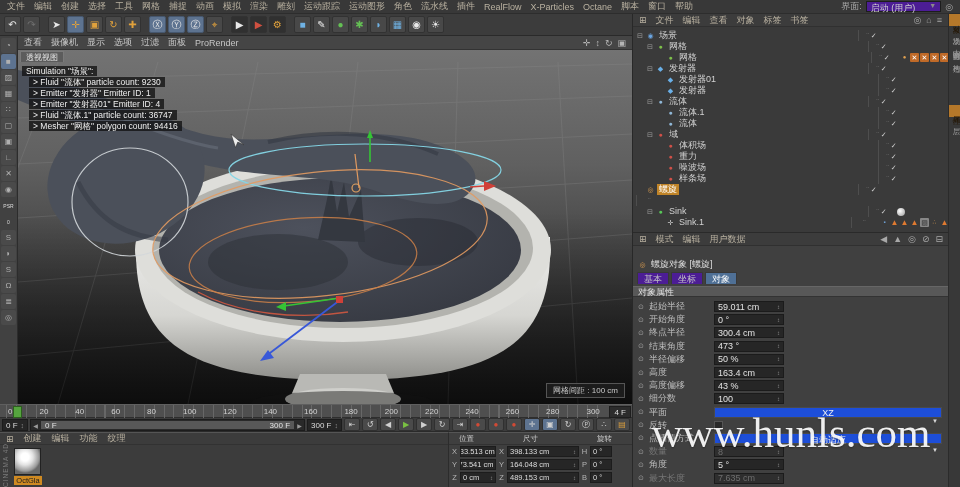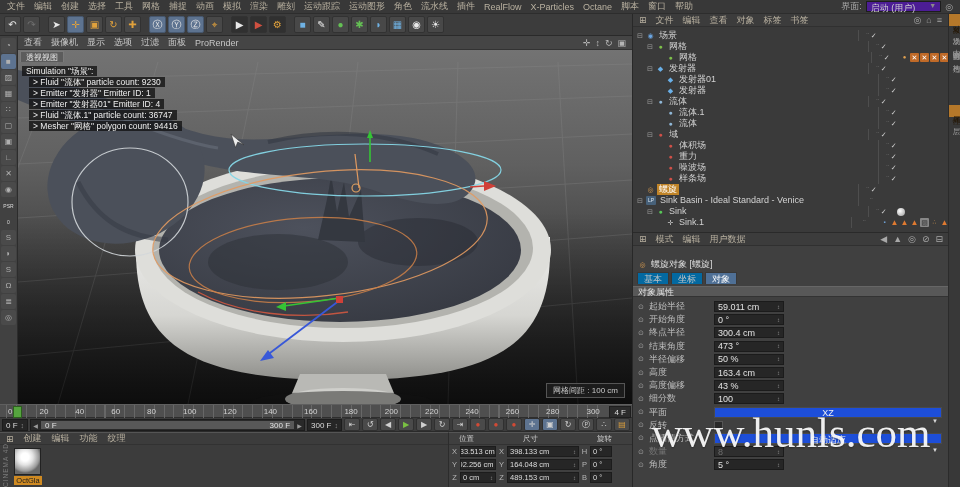--- a/index.html
+++ b/index.html
@@ -126,21 +126,21 @@
   .ic-scene{color:#6aa4e0;} .ic-mesher{color:#7ec04a;} .ic-emitter{color:#6ab0e8;} .ic-fluid{color:#90b8d8;}
   .ic-field{color:#d05048;} .ic-spiral{color:#e0a050;} .ic-null{color:#58c858;} .ic-model{color:#c8c8c8;}
   .ic-lp{background:#47617a;color:#dfe7ef;font-size:5px;width:10px;height:9px;line-height:9px;border-radius:1px;}
 
   
   .attr{position:absolute;left:0;top:218px;width:316px;height:255px;background:#404040;border-top:1px solid #2a2a2a;}
   .ammenu{height:13px;display:flex;align-items:center;gap:9px;padding:0 6px;color:#b9b1a0;background:#3c3c3c;border-bottom:1px solid #303030;}
   .ammenu .amright{margin-left:auto;display:flex;gap:6px;color:#a8a8a8;}
   .amtitle{height:13px;display:flex;align-items:center;gap:4px;padding:0 5px;color:#dedede;margin-top:12px;}
   .amtabs{height:13px;display:flex;gap:2px;padding:0 4px;align-items:flex-end;}
-  .amtab{background:#0369a1;border:1px solid #383838;border-bottom:none;padding:0 6px;height:12px;line-height:12px;color:#c4c4c4;}
+  .amtab{background:#4c1d95;border:1px solid #383838;border-bottom:none;padding:0 6px;height:12px;line-height:12px;color:#c4c4c4;}
   .amtab.act{background:#4f7096;color:#fff;}
   .amsec{height:11px;background:#585858;border-top:1px solid #666;border-bottom:1px solid #333;color:#e2e2e2;
          padding:0 5px;line-height:11px;margin-top:2px;}
   .arows{padding:3px 5px 0 3px;}
   .arow{display:flex;align-items:center;height:13.2px;gap:3px;}
   .acirc{width:10px;color:#9a9a9a;font-size:7px;text-align:center;}
   .albl{width:62px;color:#bdbdbd;overflow:hidden;white-space:nowrap;}
   .afld{height:11px;background:#262626;border:1px solid #1b1b1b;color:#e2e2e2;display:flex;align-items:center;
         padding:0 3px;width:70px;white-space:nowrap;}
   .afld .sp{margin-left:auto;color:#8a8a8a;font-size:6px;}
@@ -449,21 +449,21 @@
           <span class="sp">↕</span>
         </span>
       <span class="clab">H</span>
       <span class="cfld cf3">
           <span>0 °</span>
         </span>
     </div>
     <div class="crow">
       <span class="clab">Y</span>
       <span class="cfld cf1">
-          <span>92.256 cm</span>
+          <span>73.541 cm</span>
           <span class="sp">↕</span>
         </span>
       <span class="clab">Y</span>
       <span class="cfld cf2">
           <span>164.048 cm</span>
           <span class="sp">↕</span>
         </span>
       <span class="clab">P</span>
       <span class="cfld cf3">
           <span>0 °</span>
@@ -625,25 +625,20 @@
       </div>
       <div class="orow lv0">
         <span class="oname">
             <span class="tw"></span>
             <span class="oic ic-spiral">◎</span>
             <span class="olbl sel">螺旋</span>
           </span>
         <span class="ovis">¨ <span class="ochk">✓</span></span>
       </div>
       <div class="orow lv0">
-        <span class="oname">
-            <span class="tw">⊟</span>
-            <span class="oic ic-lp">LP</span>
-            <span class="olbl">Sink Basin - Ideal Standard - Venice</span>
-          </span>
         <span class="ovis">¨</span>
       </div>
       <div class="orow lv1">
         <span class="oname">
             <span class="tw">⊟</span>
             <span class="oic ic-null">●</span>
             <span class="olbl">Sink</span>
           </span>
         <span class="ovis">¨ <span class="ochk">✓</span></span>
         <span class="otags">
@@ -788,20 +783,28 @@
             </span>
           </div>
         <div class="arow">
             <span class="acirc">⊙</span>
             <span class="albl">角度</span>
             <span class="afld">
               <span>5 °</span>
               <span class="sp">↕</span>
             </span>
           </div>
+        <div class="arow dis">
+            <span class="acirc">⊙</span>
+            <span class="albl">最大长度</span>
+            <span class="afld">
+              <span>7.635 cm</span>
+              <span class="sp">↕</span>
+            </span>
+          </div>
       </div>
     </div>
   </div>
 
   <div class="rtabs">
     <div class="rtab act">对象</div>
     <div class="rtab">场次</div>
     <div class="rtab">内容浏览器</div>
     <div class="rtab">构造</div>
     <div style="height:40px"></div>

